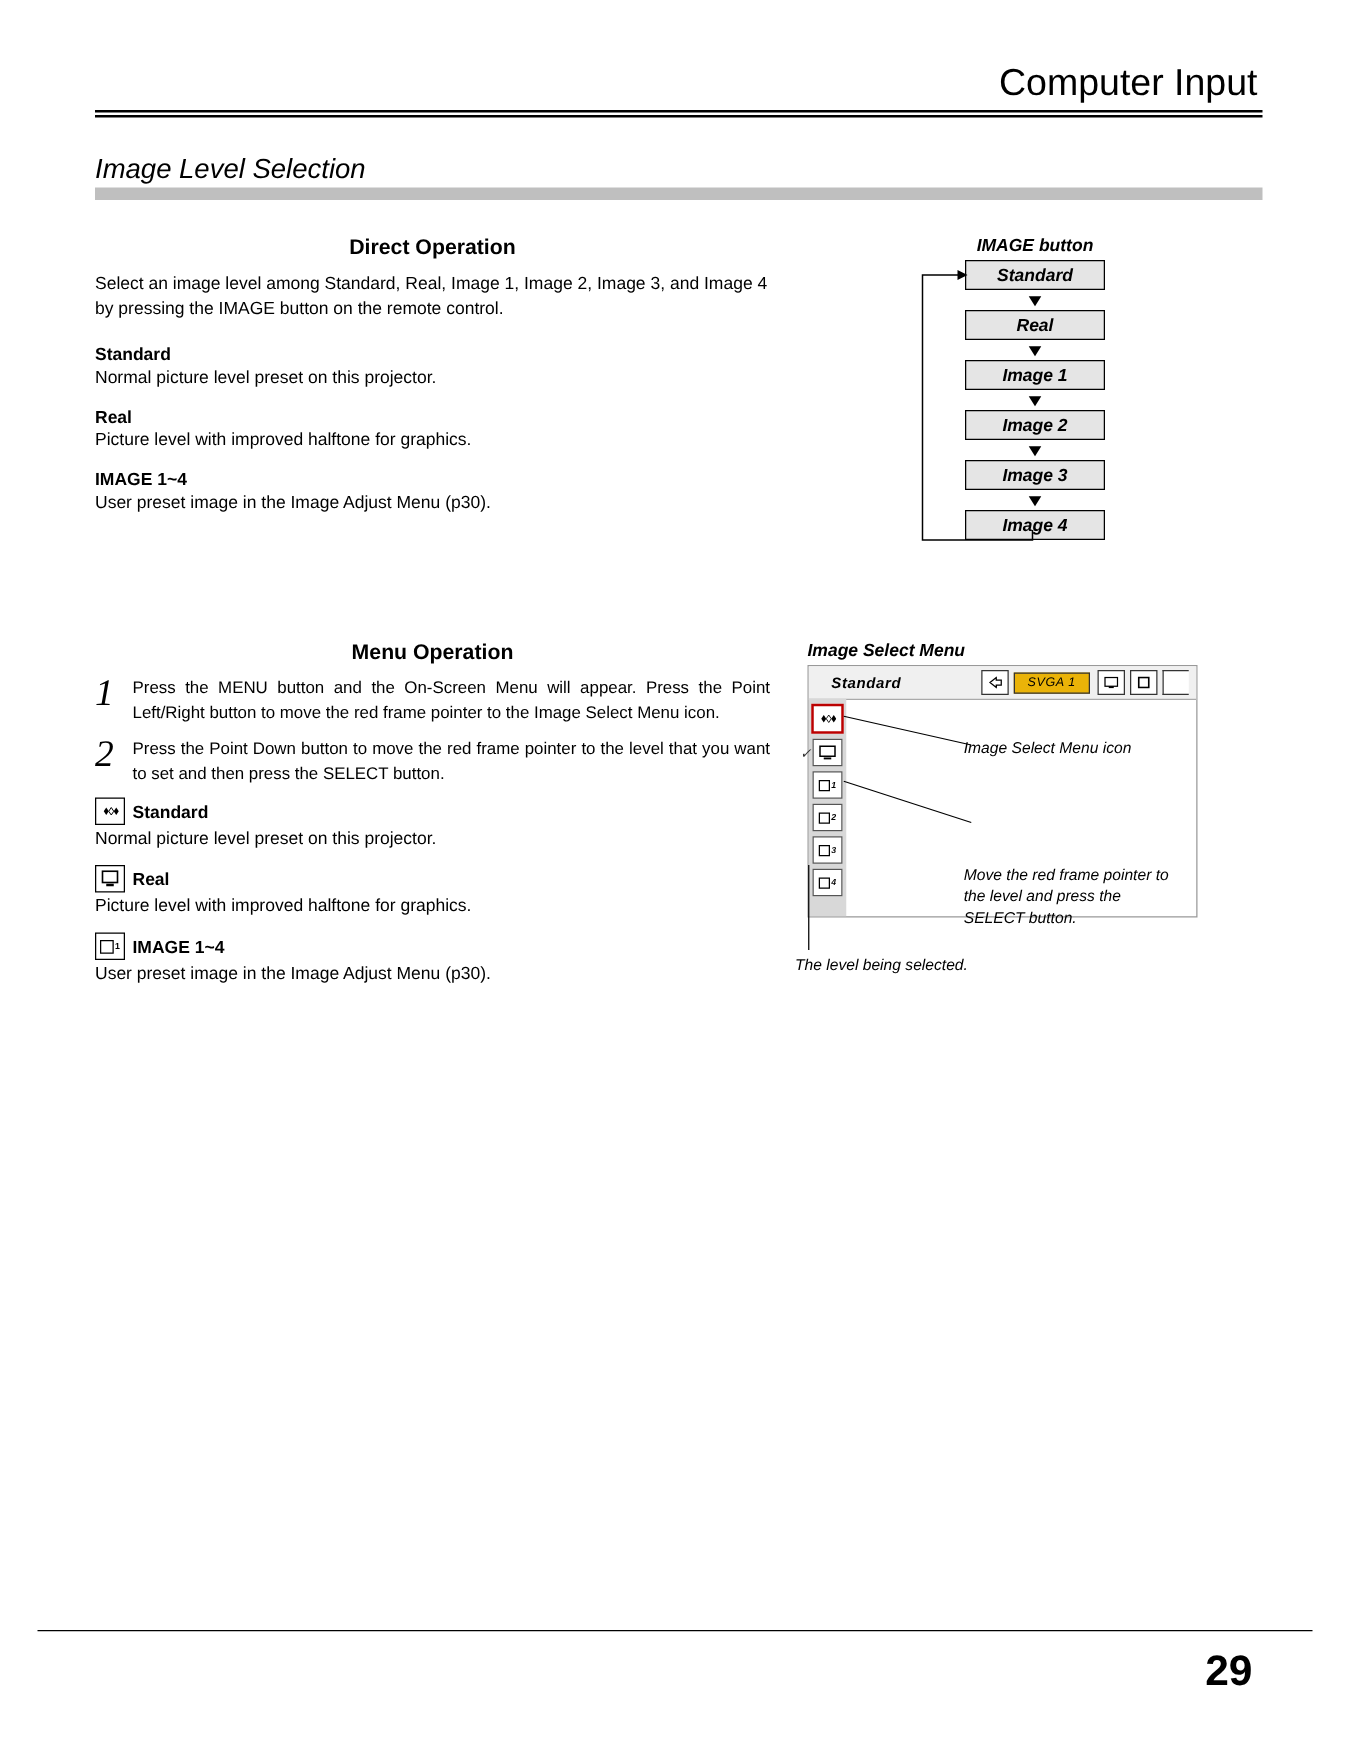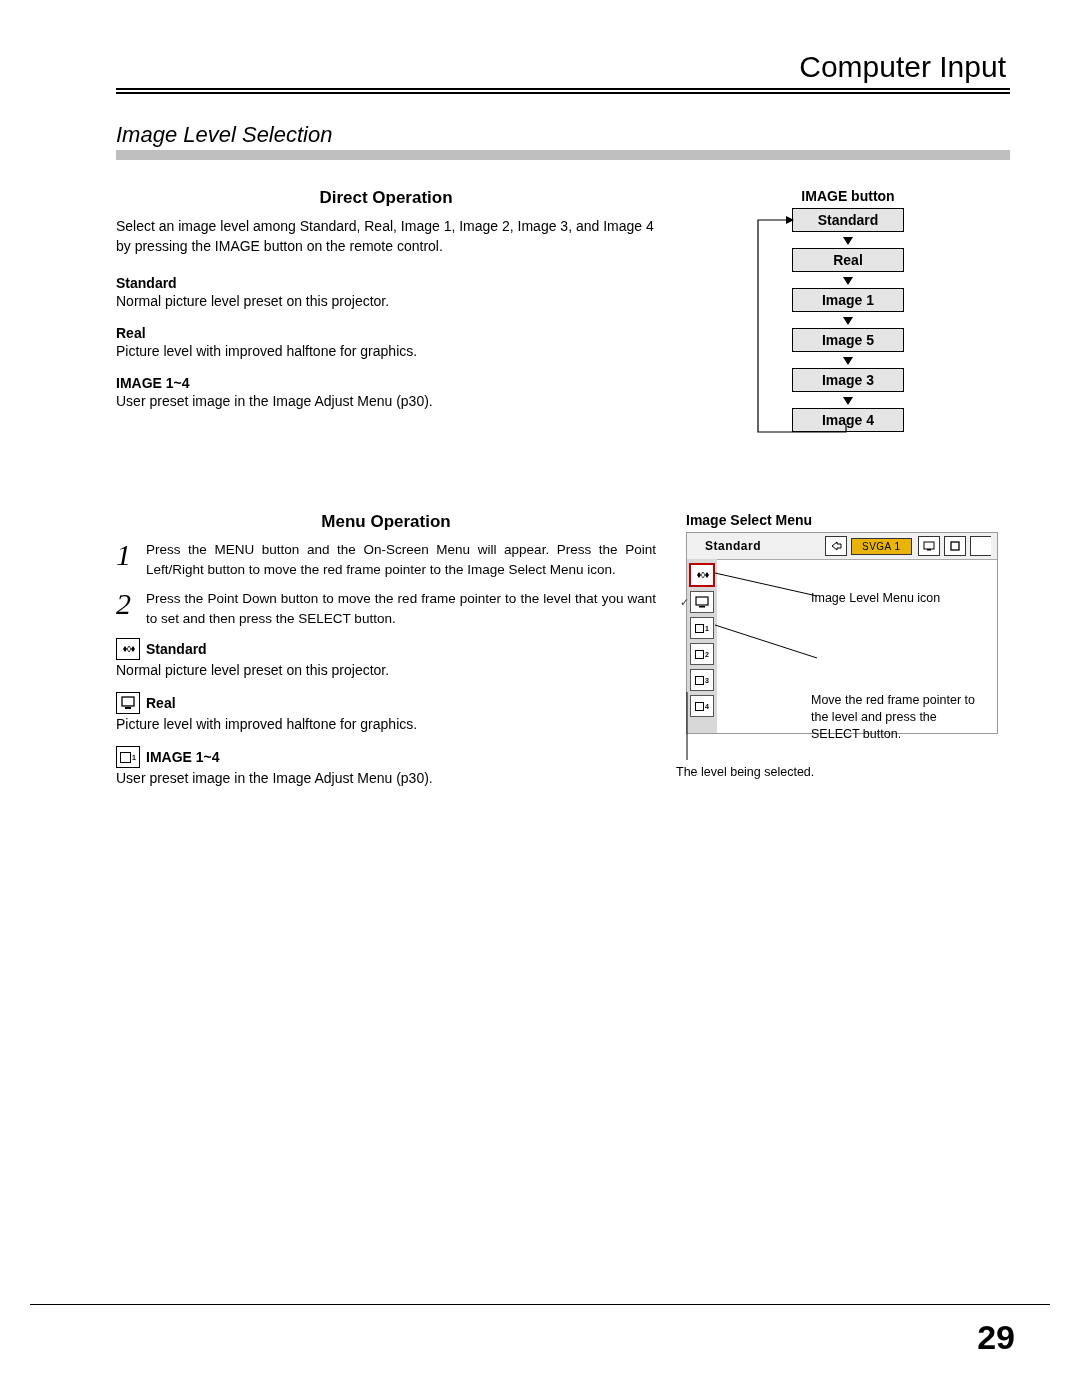--- a/index.html
+++ b/index.html
@@ -4,21 +4,21 @@
 <style>
   body {
     margin: 0;
     padding: 0;
     font-family: Arial, Helvetica, sans-serif;
     color: #000;
     background: #fff;
     width: 1080px;
   }
   .page {
-    padding: 50px 70px 40px 116px;
+    padding: 50px 70px 40px 76px;
     box-sizing: border-box;
     position: relative;
     min-height: 1397px;
   }
   .header-title {
     text-align: right;
     font-size: 30px;
     font-weight: normal;
     margin-bottom: 4px;
     padding-right: 4px;
@@ -43,20 +43,21 @@
   .columns {
     display: flex;
   }
   .left-col {
     flex: 0 0 540px;
     padding-right: 20px;
   }
   .right-col {
     flex: 1;
     padding-left: 10px;
+    font-style: italic;
   }
   h3.sub {
     font-size: 17px;
     font-weight: bold;
     margin: 0 0 8px 0;
     text-align: center;
   }
   p.body {
     font-size: 14px;
     line-height: 1.45;
@@ -237,21 +238,21 @@
     position: absolute;
     font-size: 12.5px;
     line-height: 1.35;
   }
   .callout-line {
     stroke: #000;
     stroke-width: 1;
   }
   .page-num {
     position: absolute;
-    right: 65px;
+    right: 78px;
     bottom: 40px;
     font-size: 34px;
     font-weight: bold;
   }
   .footer-rule {
     position: absolute;
     left: 30px; right: 30px;
     bottom: 92px;
     border-top: 1px solid #000;
   }
@@ -297,21 +298,21 @@
         <svg class="loop-svg" viewBox="0 0 260 240">
           <path d="M72 12 L40 12 L40 224 L128 224 L128 216" fill="none" stroke="#000" stroke-width="1.2"></path>
           <polygon points="68,8 76,12 68,16" fill="#000"></polygon>
         </svg>
         <div class="flow-box">Standard</div>
         <div class="flow-arrow"></div>
         <div class="flow-box">Real</div>
         <div class="flow-arrow"></div>
         <div class="flow-box">Image 1</div>
         <div class="flow-arrow"></div>
-        <div class="flow-box">Image 5</div>
+        <div class="flow-box">Image 2</div>
         <div class="flow-arrow"></div>
         <div class="flow-box">Image 3</div>
         <div class="flow-arrow"></div>
         <div class="flow-box">Image 4</div>
       </div>
     </div>
   </div>
 
   <div class="columns menu-op-section">
     <div class="left-col">
@@ -415,21 +416,21 @@
               <span class="tiny-num">4</span>
             </div>
         </div>
 
         <svg style="position:absolute;left:0;top:0;width:310px;height:200px;pointer-events:none;">
           <line x1="28" y1="40" x2="130" y2="63" class="callout-line"></line>
           <line x1="28" y1="92" x2="130" y2="125" class="callout-line"></line>
         </svg>
       </div>
 
-      <div class="callout" style="left:135px; top:78px;">Image Level Menu icon</div>
+      <div class="callout" style="left:135px; top:78px;">Image Select Menu icon</div>
       <div class="callout" style="left:135px; top:132px; width:170px;margin-top:48px;">Move the red frame pointer to the level and press the SELECT button.</div>
 
       <svg style="position:absolute; left:-2px; top:180px; width:40px; height:80px;">
         <line x1="13" y1="0" x2="13" y2="68" stroke="#000" stroke-width="1"></line>
       </svg>
       <div class="callout" style="left:0px; top:252px;">The level being selected.</div>
     </div>
   </div>
 
   <div class="footer-rule"></div>

